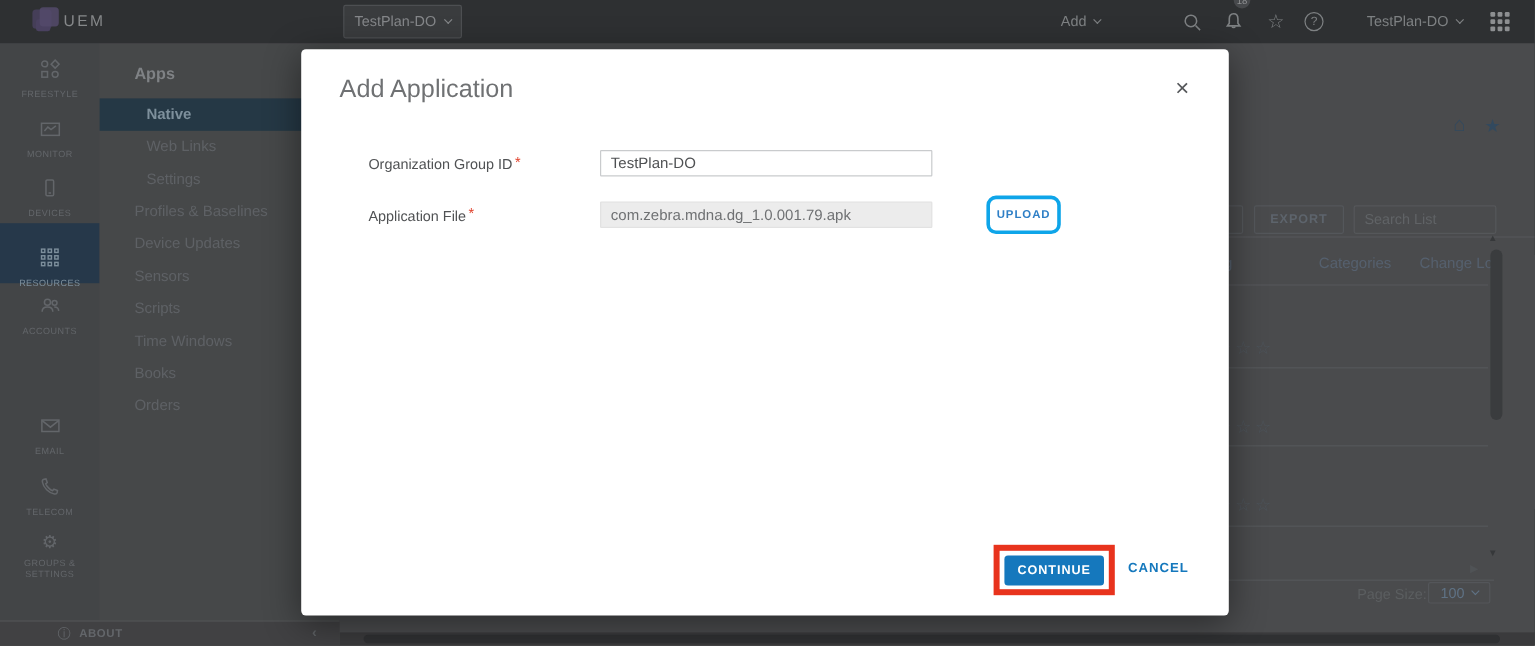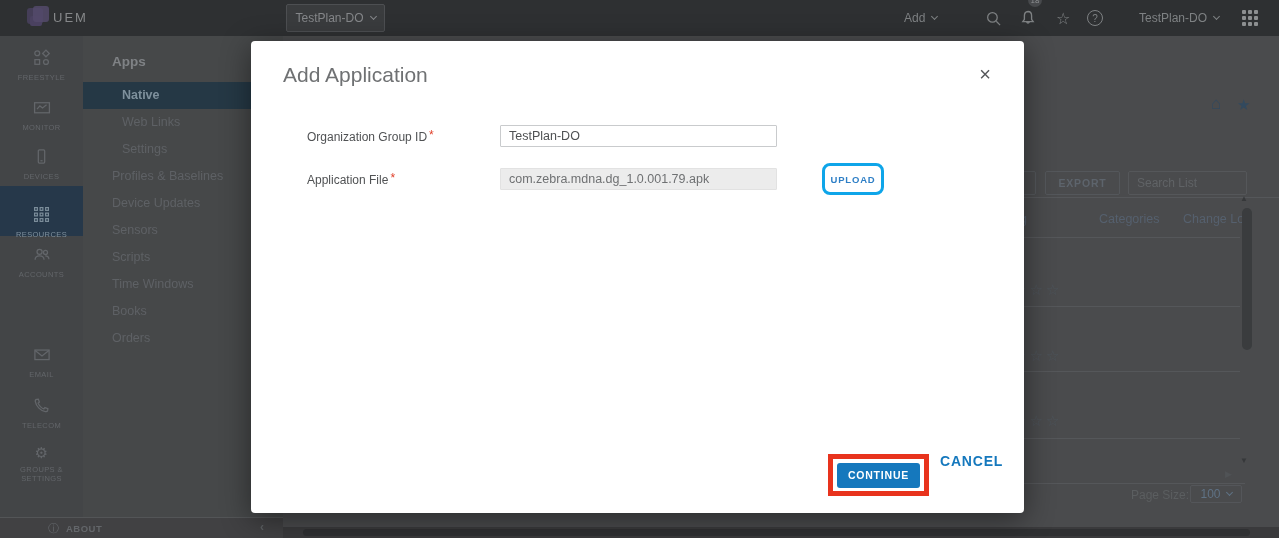--- a/index.html
+++ b/index.html
@@ -67,42 +67,42 @@
   .m-row{position:absolute;left:56px;display:flex;align-items:center;gap:40px;}
   .m-label{width:153px;font-size:12px;color:#505254;}
   .req{color:#e0402a;font-size:12px;vertical-align:2px;margin-left:2px;}
   .m-input{width:277px;height:22px;border:1px solid #c9cbcd;border-radius:1px;font-size:12.5px;color:#4f5153;padding:0 8px;}
   .m-input.disabled{background:#ececec;border-color:#e2e2e2;color:#6f7173;}
   .upload-btn{margin-left:5px;width:62px;height:32px;border:3px solid #0ea5e9;border-radius:8px;background:#fff;
               color:#2e7fc6;font-size:9.5px;font-weight:bold;letter-spacing:.8px;display:flex;align-items:center;justify-content:center;}
   .redbox{position:absolute;left:577px;top:413px;width:101px;height:42px;border:5px solid #e8331d;display:flex;align-items:center;justify-content:center;}
   .continue-btn{width:83px;height:25px;background:#1578bd;border:none;border-radius:3px;color:#fff;font-size:10.5px;
                 font-weight:bold;letter-spacing:.8px;display:flex;align-items:center;justify-content:center;}
-  .cancel-lnk{position:absolute;left:689px;top:412px;color:#1578bd;font-size:14px;font-weight:bold;letter-spacing:.8px;}
+  .cancel-lnk{position:absolute;left:689px;top:427px;color:#1578bd;font-size:11px;font-weight:bold;letter-spacing:.8px;}
   svg{stroke:currentColor;fill:none;stroke-width:1.2;}
 </style>
 </head>
 <body>
 
 <div id="page">
 
   <div class="topbar">
     <div class="logo">
         <div class="sq1"></div>
         <div class="sq3"></div>
         <div class="sq2"></div>
       </div>
     <div class="brand">UEM</div>
 
     <div class="og-btn">
       <span>TestPlan-DO</span>
         <span class="caret"></span>
     </div>
 
-    <div class="tb-item" style="left:884px;margin-left:20px;">
+    <div class="tb-item" style="left:884px;">
       <span>Add</span>
         <span class="caret"></span>
     </div>
 
     <div class="tb-item tb-icon" style="left:985px;">
       <svg width="17" height="17" viewBox="0 0 16 16">
           <circle cx="7" cy="7" r="4.5"></circle>
           <line x1="10.6" y1="10.6" x2="14.2" y2="14.2"></line>
         </svg>
     </div>

